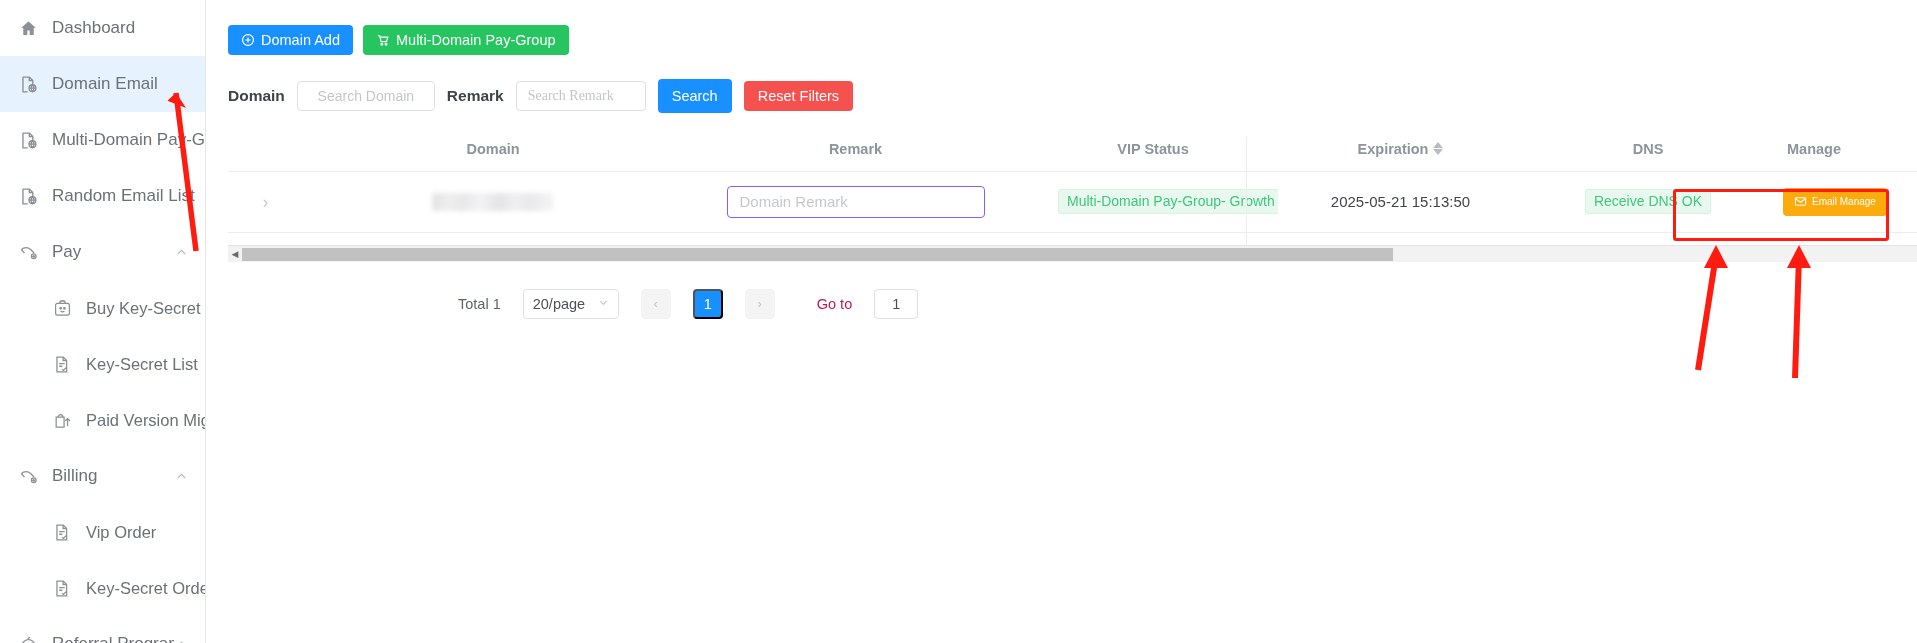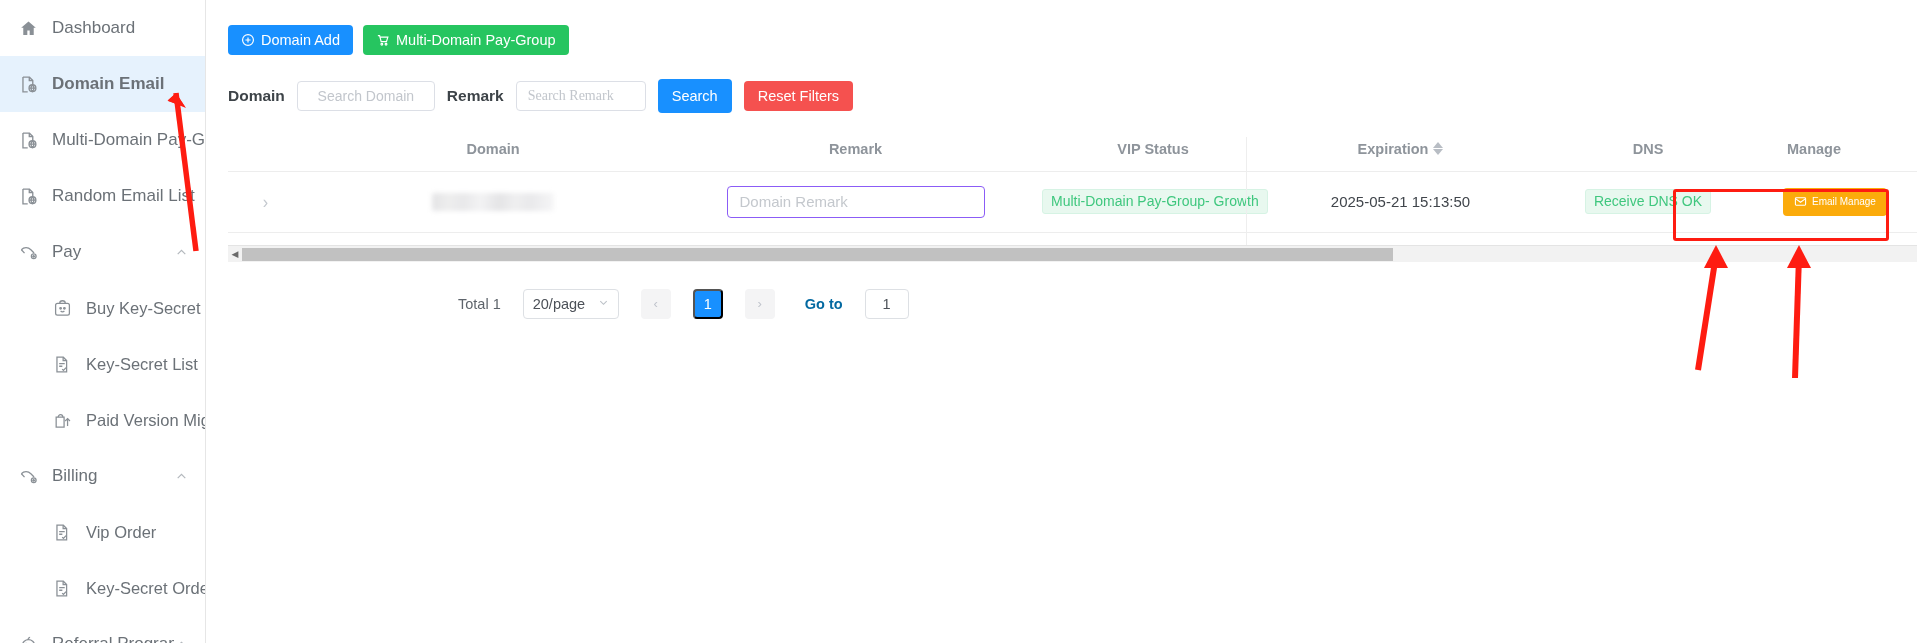--- a/index.html
+++ b/index.html
@@ -31,21 +31,21 @@
     align-items: center;
     height: 56px;
     padding-left: 18px;
     color: #6b7177;
     font-size: 17px;
     white-space: nowrap;
     cursor: pointer;
     position: relative;
   }
   .nav-item.sub { padding-left: 52px; font-size: 16.5px; }
-  .nav-item.active { background: #e6f2fd; font-weight: bold; }
+  .nav-item.active { background: #e6f2fd; }
   .nav-icon {
     width: 20px; height: 20px;
     margin-right: 14px;
     flex: 0 0 20px;
     display: inline-flex;
     align-items: center;
     justify-content: center;
     color: #8a9096;
   }
   .nav-icon svg { display: block; }
@@ -218,21 +218,21 @@
     line-height: 1.25;
     white-space: nowrap;
   }
   .vip-clip {
     width: 100%;
     overflow: hidden;
     text-align: left;
     padding-left: 14px;
   }
   .vip-clip .tag {
-    margin-left: 0;
+    margin-left: 16px;
     max-width: 100%;
   }
 
   .manage-cell {
     display: flex;
     align-items: center;
     gap: 9px;
     padding-left: 10px;
   }
   .btn-manage {
@@ -331,21 +331,21 @@
     border-radius: 4px;
     background: #1890ff;
     color: #fff;
     display: inline-flex;
     align-items: center;
     justify-content: center;
     font-size: 14.5px;
     cursor: pointer;
     font-weight: normal;
   }
-  .pg-goto { color: #0369a1; margin-left: 8px; font-weight: bold; }
+  .pg-goto { color: #be185d; margin-left: 20px; }
   .pg-goto-input {
     width: 44px; height: 30px;
     border: 1px solid #dde0e4;
     border-radius: 4px;
     text-align: center;
     font-size: 14.5px;
     color: #4c5158;
     outline: none;
     font-family: "Liberation Sans", sans-serif;
   }

